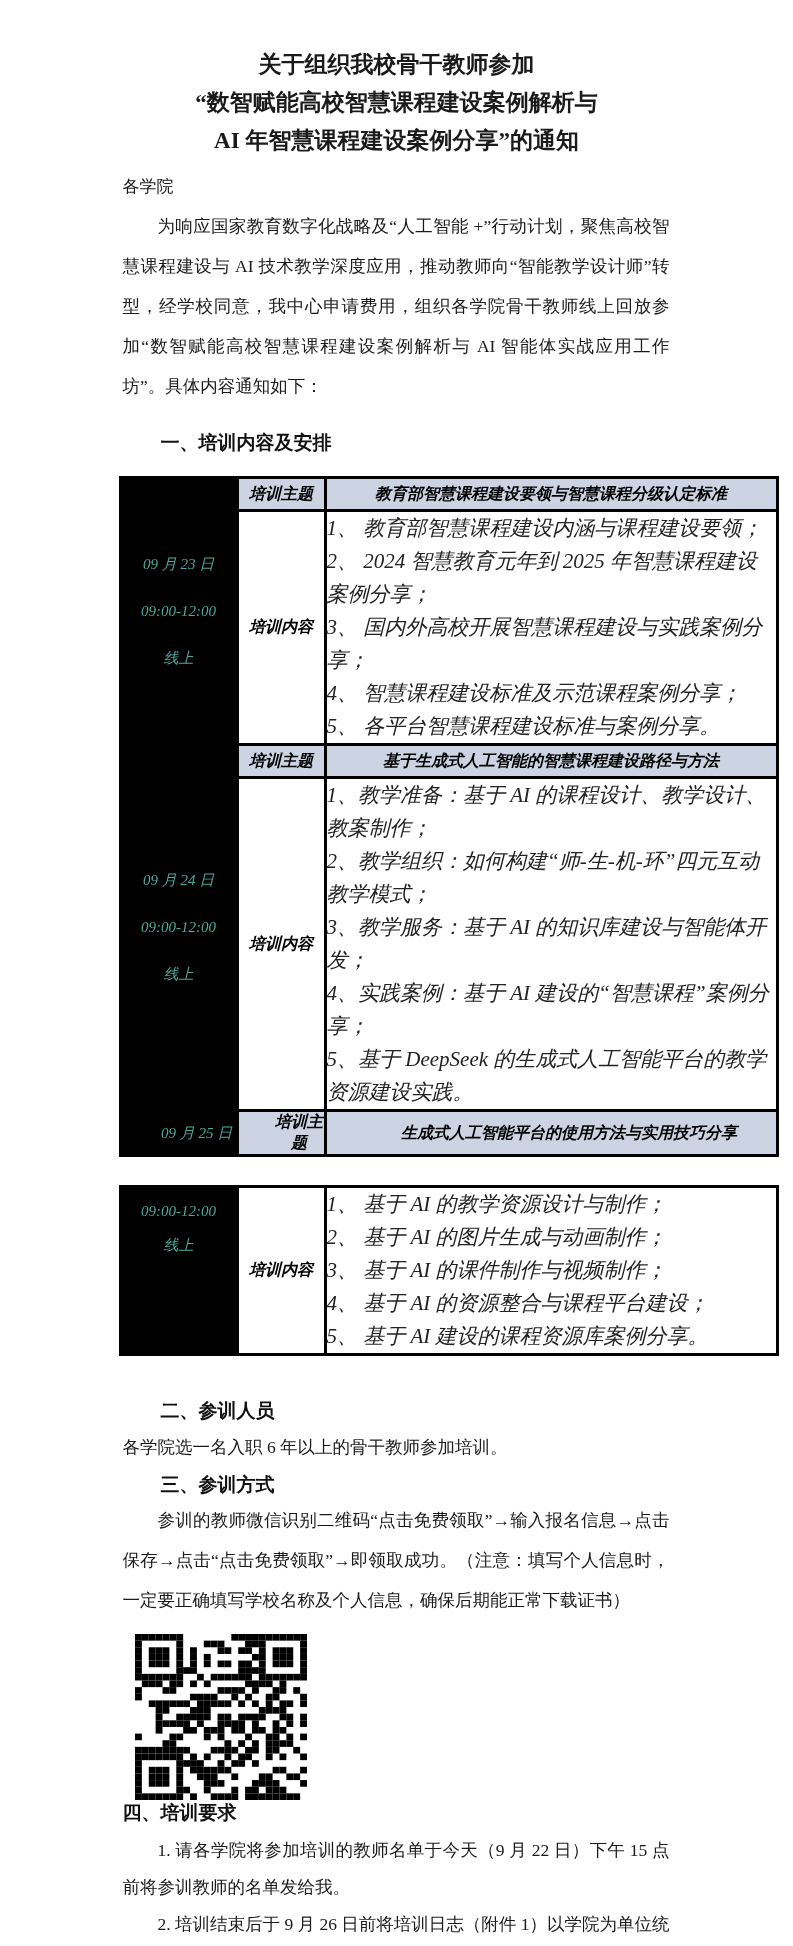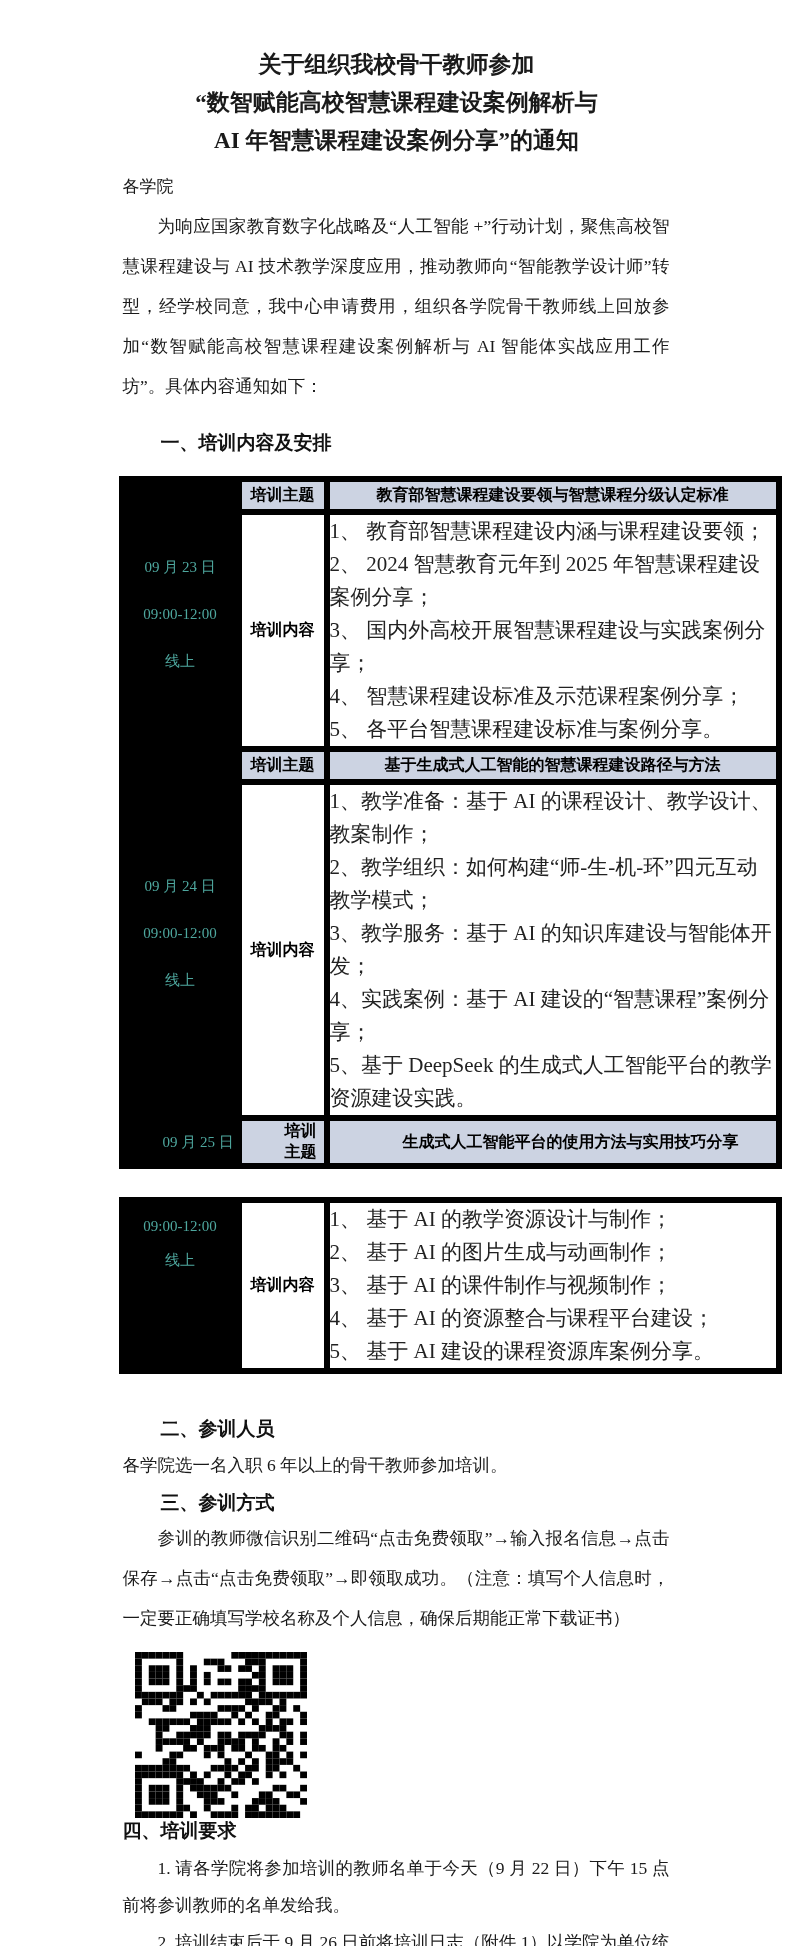--- a/index.html
+++ b/index.html
@@ -46,24 +46,25 @@
   }
   .sec-heading.no-indent{text-indent:0;}
   
   table.sched{
     border-collapse:collapse;
     margin:20px 0 0 88px;
     width:657px;
     table-layout:fixed;
   }
   table.sched td{
-    border:6px solid #000000;
+    border:3px solid #000000;
     padding:0;
     vertical-align:middle;
     box-sizing:border-box;
+    font-style:italic;
   }
   td.datecell{
     text-align:center;
     color:#4ea79e;
     font-size:15px;
     background:#000000;
   }
   td.datecell .dl{line-height:47px;}
   td.datecell.top{vertical-align:top;}
   td.datecell.top .dl{line-height:34px;}

